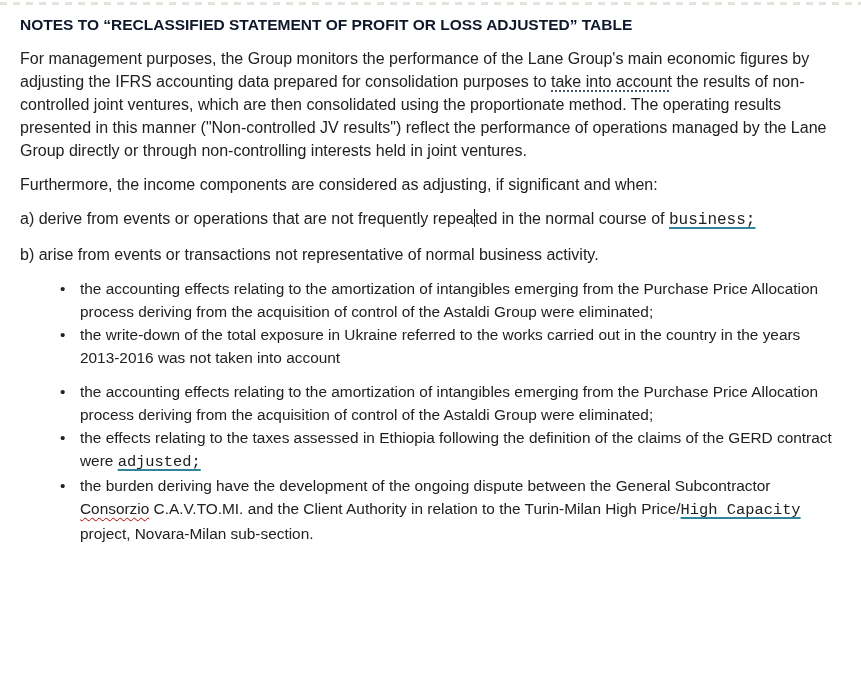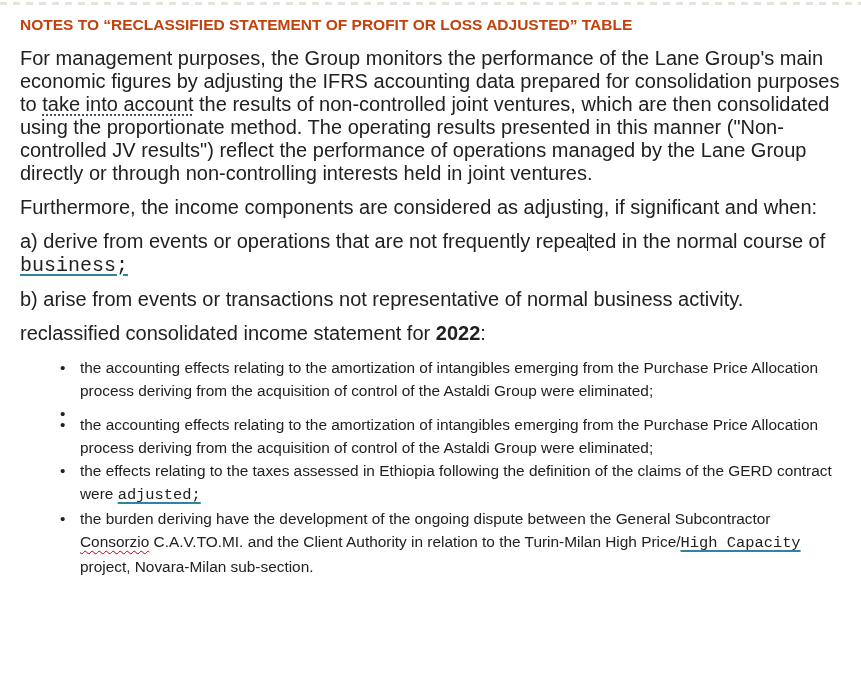--- a/index.html
+++ b/index.html
@@ -10,28 +10,28 @@
     color: #212121;
     overflow: hidden;
   }
   .artifact {
     height: 3px; margin-top: 2px;
     background: repeating-linear-gradient(90deg,
       rgba(165,165,140,0.30) 0 7px, transparent 7px 13px);
   }
   .page { padding: 8px 20px 0 20px; }
   .heading {
-    color: #c2410c;
+    color: #0f172a;
     font-weight: bold;
     font-size: 15.5px;
     line-height: 23px;
     margin: 0 0 11px 0;
   }
   p.para {
-    font-size: 20px;
+    font-size: 16px;
     line-height: 23px;
     margin: 0 0 11px 0;
   }
   ul.bullets {
     list-style: none;
     margin: 0 0 11px 0;
     padding: 0;
     font-size: 15.4px;
     line-height: 23px;
   }
@@ -88,31 +88,29 @@
 
   <p class="para">
     <span>a) derive from events or operations that are not frequently repea</span><span class="caret"></span><span>ted in the normal course of </span><span class="u-teal">business;</span>
   </p>
 
   <p class="para">
     <span>b) arise from events or transactions not representative of normal business activity.</span>
   </p>
 
 
-  <p class="para">
-    <span>reclassified consolidated income statement for </span><span class="bold">2022</span><span>:</span>
-  </p>
 
   <ul class="bullets">
     <li>
       <span class="marker">•</span>
       <span>the accounting effects relating to the amortization of intangibles emerging from the Purchase Price Allocation process deriving from the acquisition of control of the Astaldi Group were eliminated;</span>
     </li>
     <li>
       <span class="marker">•</span>
+      <span>the write-down of the total exposure in Ukraine referred to the works carried out in the country in the years 2013-2016 was not taken into account</span>
     </li>
   </ul>
 
 
   <ul class="bullets">
     <li>
       <span class="marker">•</span>
       <span>the accounting effects relating to the amortization of intangibles emerging from the Purchase Price Allocation process deriving from the acquisition of control of the Astaldi Group were eliminated;</span>
     </li>
     <li>

